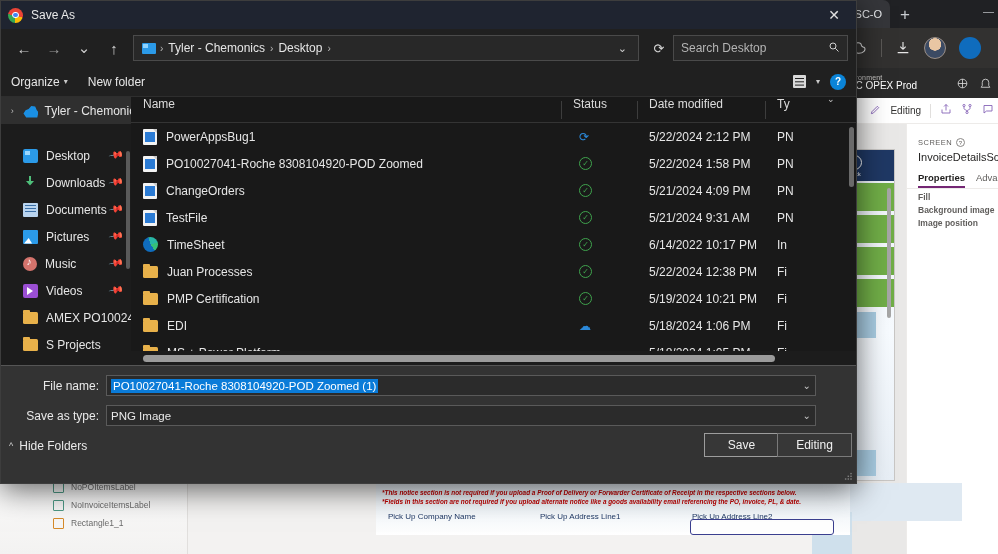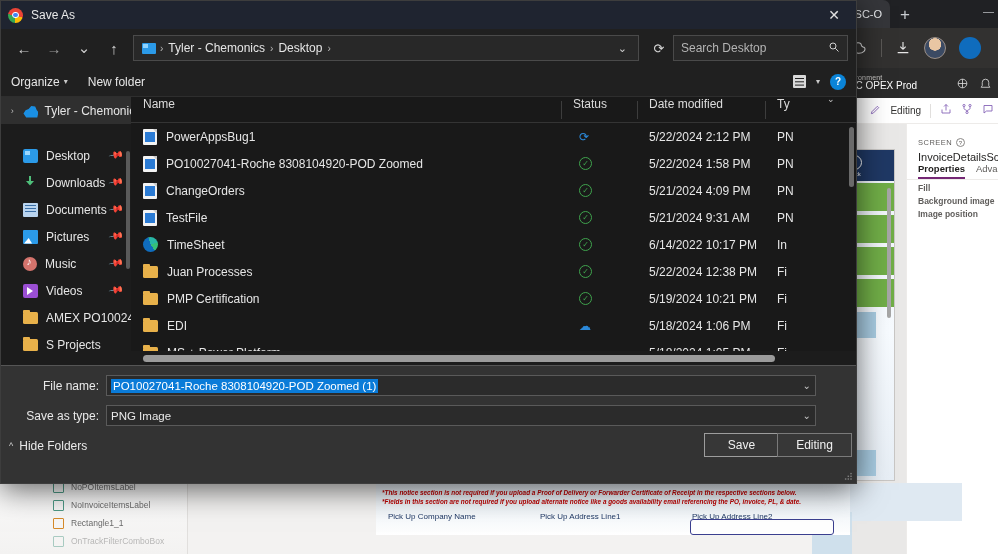--- a/index.html
+++ b/index.html
@@ -50,21 +50,21 @@
   .pa-vsep{ width:1px; height:14px; background:#e1dfdd; }
   .pa-purple{ color:#8764b8; }
 
   
   .pa-proppane{ position:absolute; left:906px; top:124px; width:92px; bottom:0; background:#fff;
       border-left:1px solid #edebe9; padding:14px 0 0 11px; }
   .pp-screen{ font-size:7.5px; color:#605e5c; letter-spacing:.5px; display:flex; gap:4px; align-items:center;}
   .pp-q{ width:9px;height:9px;border:1px solid #8a8886;border-radius:50%;font-size:6px;
       display:inline-flex;align-items:center;justify-content:center;color:#605e5c;}
   .pp-title{ font-size:11px; color:#201f1e; margin-top:4px; white-space:nowrap; }
-  .pp-tabs{ display:flex; gap:11px; font-size:9.5px; color:#201f1e;}
+  .pp-tabs{ display:flex; gap:11px; margin-top:9px; font-size:9.5px; color:#201f1e;}
   .pp-tab-active{ color:#201f1e; padding-bottom:3px; border-bottom:2px solid #742774; font-weight:600;}
   .pp-tab{ color:#605e5c; padding-bottom:3px; white-space:nowrap;}
   .pp-rule{ height:1px; background:#edebe9; margin:0 0 0 -11px; }
   .pp-row{ font-size:8.5px; color:#605e5c; margin-top:3px;font-weight:bold; }
 
   
   .pa-canvas{ position:absolute; left:812px; top:124px; width:94px; bottom:0;
       background:linear-gradient(90deg,#8f8f8f 0 2px,#e9e8e7 2px 100%); }
   .pa-phone{ position:absolute; left:814px; top:150px; width:80px; height:330px;
       background:linear-gradient(180deg,#eef3f8 0%, #f7fbff 55%, #e7eef5 100%);
@@ -378,24 +378,20 @@
       <span>NoPOItemsLabel</span>
     </div>
     <div class="pa-tree-item">
       <span class="tree-ic"></span>
       <span>NoInvoiceItemsLabel</span>
     </div>
     <div class="pa-tree-item">
       <span class="tree-ic orange"></span>
       <span>Rectangle1_1</span>
     </div>
-    <div class="pa-tree-item" style="opacity:.45">
-      <span class="tree-ic"></span>
-      <span>OnTrackFilterComboBox</span>
-    </div>
   </div>
 </div>
 
 <div id="save-dialog">
 
   <div class="dlg-titlebar">
     <span class="chrome-logo"></span>
     <span class="dlg-title">Save As</span>
     <span class="dlg-close">✕</span>
   </div>

